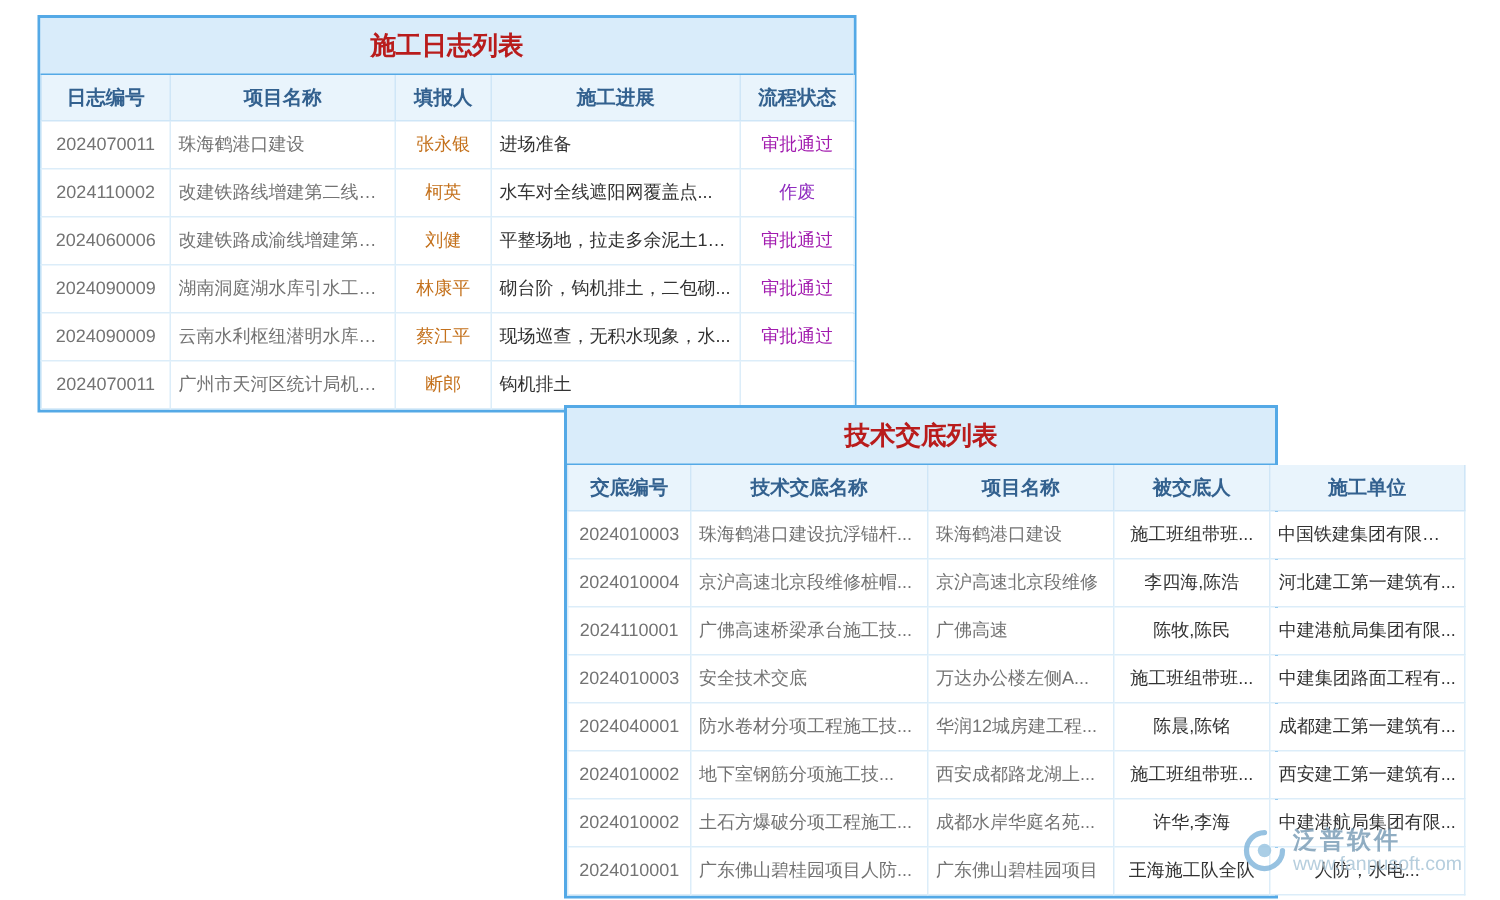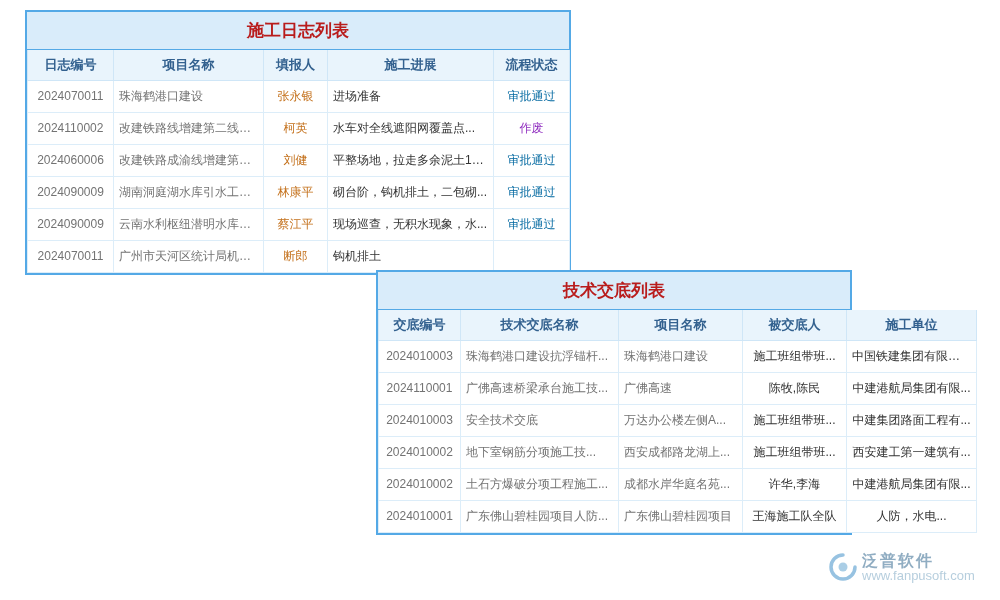--- a/index.html
+++ b/index.html
@@ -37,21 +37,21 @@
     height:32px;
     border:1px solid #dcedf9;
     padding:0 5px;
     overflow:hidden; white-space:nowrap; text-overflow:ellipsis;
     background:#ffffff;
   }
   .ta-c { text-align:center; }
   .link { color:#737373; cursor:pointer; }
   .reporter { color:#c4711c;margin-top:40px; }
   td.status { font-weight:normal; }
-  td[data-status="审批通过"] { color:#0369a1;text-align:center; }
+  td[data-status="审批通过"] { color:#a21caf;text-align:center; }
   td[data-status="作废"]     { color:#8f2bbf;text-align:center; }
   .watermark {
     position:absolute;
     left:828px; top:552px;
     width:128px; height:42px;
     display:flex; align-items:flex-start;
     z-index:3;
     opacity:0.85;
   }
   .wm-icon { width:30px; height:30px; margin-right:4px; flex:0 0 auto; }
@@ -148,32 +148,46 @@
     </thead>
     <tbody>
       <tr>
         <td class="ta-c link">2024010003</td>
         <td class="link">珠海鹤港口建设抗浮锚杆...</td>
         <td class="link">珠海鹤港口建设</td>
         <td class="ta-c">施工班组带班...</td>
         <td class="ta-c">中国铁建集团有限公司</td>
       </tr>
       <tr>
+        <td class="ta-c link">2024010004</td>
+        <td class="link">京沪高速北京段维修桩帽...</td>
+        <td class="link">京沪高速北京段维修</td>
+        <td class="ta-c">李四海,陈浩</td>
+        <td class="ta-c">河北建工第一建筑有...</td>
+      </tr>
+      <tr>
         <td class="ta-c link">2024110001</td>
         <td class="link">广佛高速桥梁承台施工技...</td>
         <td class="link">广佛高速</td>
         <td class="ta-c">陈牧,陈民</td>
         <td class="ta-c">中建港航局集团有限...</td>
       </tr>
       <tr>
         <td class="ta-c link">2024010003</td>
         <td class="link">安全技术交底</td>
         <td class="link">万达办公楼左侧A...</td>
         <td class="ta-c">施工班组带班...</td>
         <td class="ta-c">中建集团路面工程有...</td>
+      </tr>
+      <tr>
+        <td class="ta-c link">2024040001</td>
+        <td class="link">防水卷材分项工程施工技...</td>
+        <td class="link">华润12城房建工程...</td>
+        <td class="ta-c">陈晨,陈铭</td>
+        <td class="ta-c">成都建工第一建筑有...</td>
       </tr>
       <tr>
         <td class="ta-c link">2024010002</td>
         <td class="link">地下室钢筋分项施工技...</td>
         <td class="link">西安成都路龙湖上...</td>
         <td class="ta-c">施工班组带班...</td>
         <td class="ta-c">西安建工第一建筑有...</td>
       </tr>
       <tr>
         <td class="ta-c link">2024010002</td>

